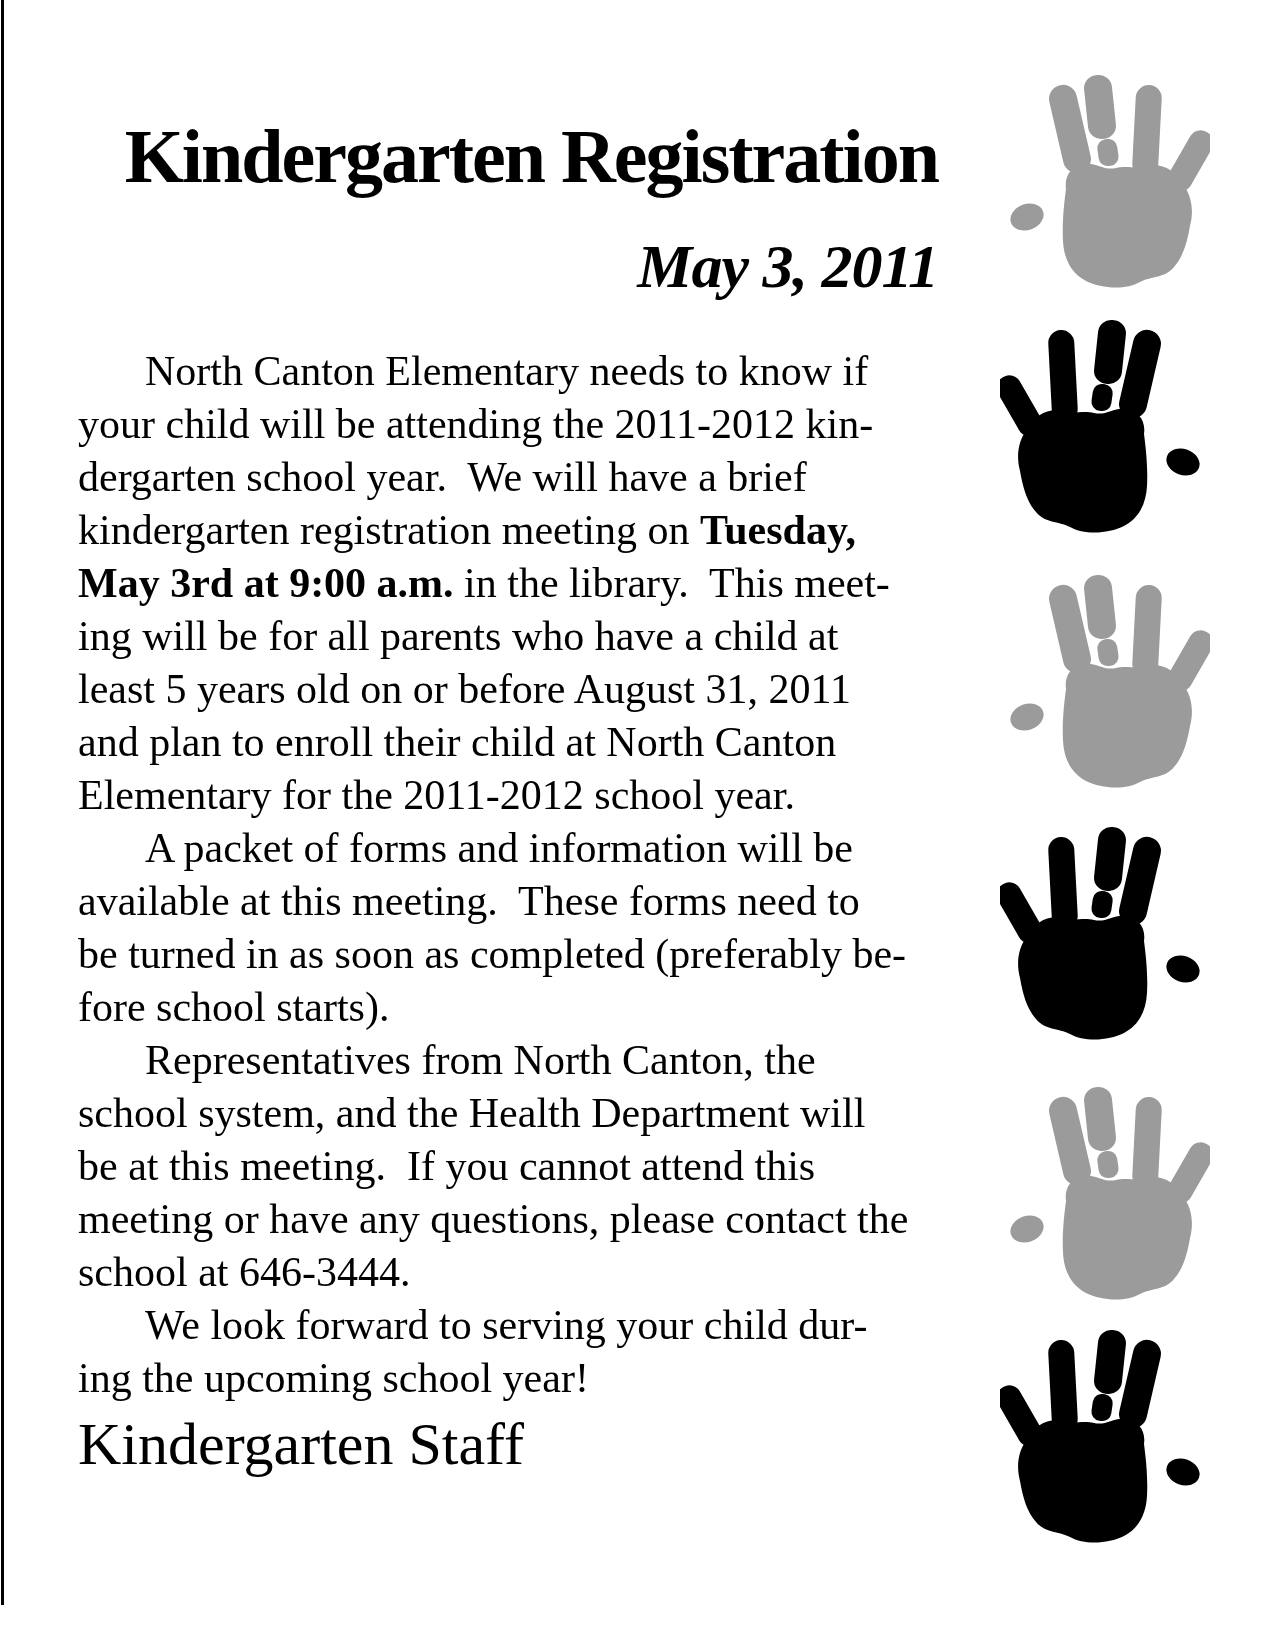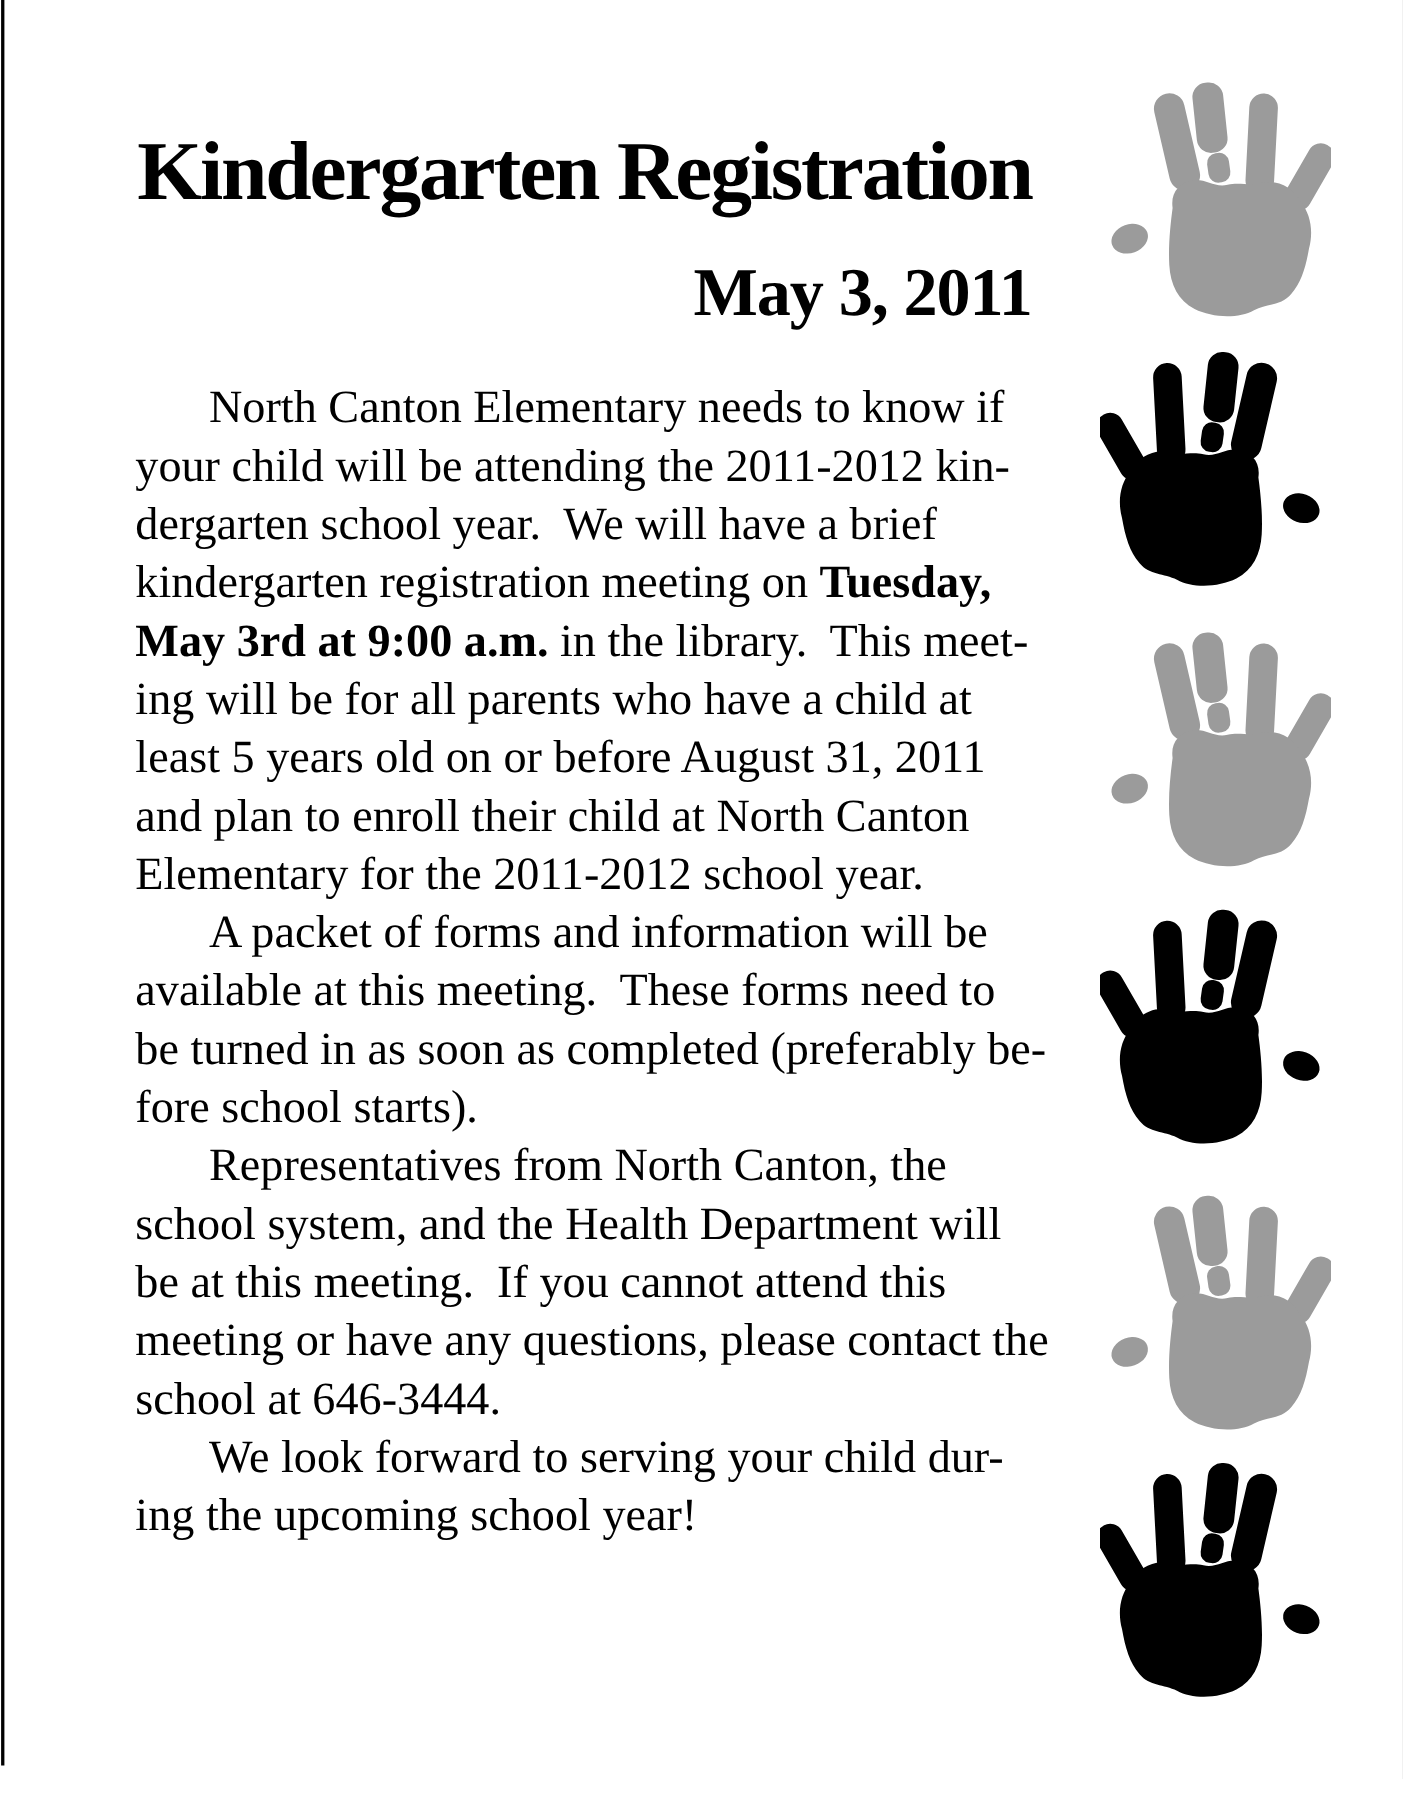--- a/index.html
+++ b/index.html
@@ -31,31 +31,32 @@
   }
   .title-line-main {
     font-size: 76px;
     line-height: 80px;
     letter-spacing: -2px;
   }
   .title-line-sub {
     font-size: 62px;
     line-height: 68px;
     letter-spacing: -1px;
+    font-style: italic;
   }
   .body-block {
     position: absolute;
     top: 345px;
     left: 78px;
     width: 880px;
     font-size: 42px;
     line-height: 53px;
     white-space: pre;
   }
-  .line { height: 53px; margin-left: 45px; }
+  .line { height: 53px; }
   .line.indent { padding-left: 67px; }
   .bold-seg { font-weight: bold; }
   .signature {
     position: absolute;
     top: 1412px;
     left: 78px;
     font-size: 60px;
     line-height: 64px;
     white-space: pre;
   }
@@ -83,20 +84,21 @@
 
   <div class="edge-line"></div>
 
   <div class="title-block">
     <div class="title-line-main">Kindergarten Registration</div>
     <div class="title-line-sub">May 3, 2011</div>
   </div>
 
   <div class="body-block" id="body-block"><div class="line indent"><span class="">North Canton Elementary needs to know if</span></div><div class="line"><span class="">your child will be attending the 2011-2012 kin-</span></div><div class="line"><span class="">dergarten school year.  We will have a brief</span></div><div class="line"><span class="">kindergarten registration meeting on </span><span class="bold-seg">Tuesday,</span></div><div class="line"><span class="bold-seg">May 3rd at 9:00 a.m.</span><span class=""> in the library.  This meet-</span></div><div class="line"><span class="">ing will be for all parents who have a child at</span></div><div class="line"><span class="">least 5 years old on or before August 31, 2011</span></div><div class="line"><span class="">and plan to enroll their child at North Canton</span></div><div class="line"><span class="">Elementary for the 2011-2012 school year.</span></div><div class="line indent"><span class="">A packet of forms and information will be</span></div><div class="line"><span class="">available at this meeting.  These forms need to</span></div><div class="line"><span class="">be turned in as soon as completed (preferably be-</span></div><div class="line"><span class="">fore school starts).</span></div><div class="line indent"><span class="">Representatives from North Canton, the</span></div><div class="line"><span class="">school system, and the Health Department will</span></div><div class="line"><span class="">be at this meeting.  If you cannot attend this</span></div><div class="line"><span class="">meeting or have any questions, please contact the</span></div><div class="line"><span class="">school at 646-3444.</span></div><div class="line indent"><span class="">We look forward to serving your child dur-</span></div><div class="line"><span class="">ing the upcoming school year!</span></div></div>
 
+  <div class="signature">Kindergarten Staff</div>
 
   <div class="hands-column" id="hands-column">
       <svg viewBox="0 0 210 230" class="hand" style="top: 59px; fill: rgb(155, 155, 155);">
         <use href="#handprint-shape"></use>
       </svg>
       <svg viewBox="0 0 210 230" class="hand mirrored" style="top: 304px; fill: rgb(0, 0, 0);">
         <use href="#handprint-shape"></use>
       </svg>
       <svg viewBox="0 0 210 230" class="hand" style="top: 559px; fill: rgb(155, 155, 155);">
         <use href="#handprint-shape"></use>

